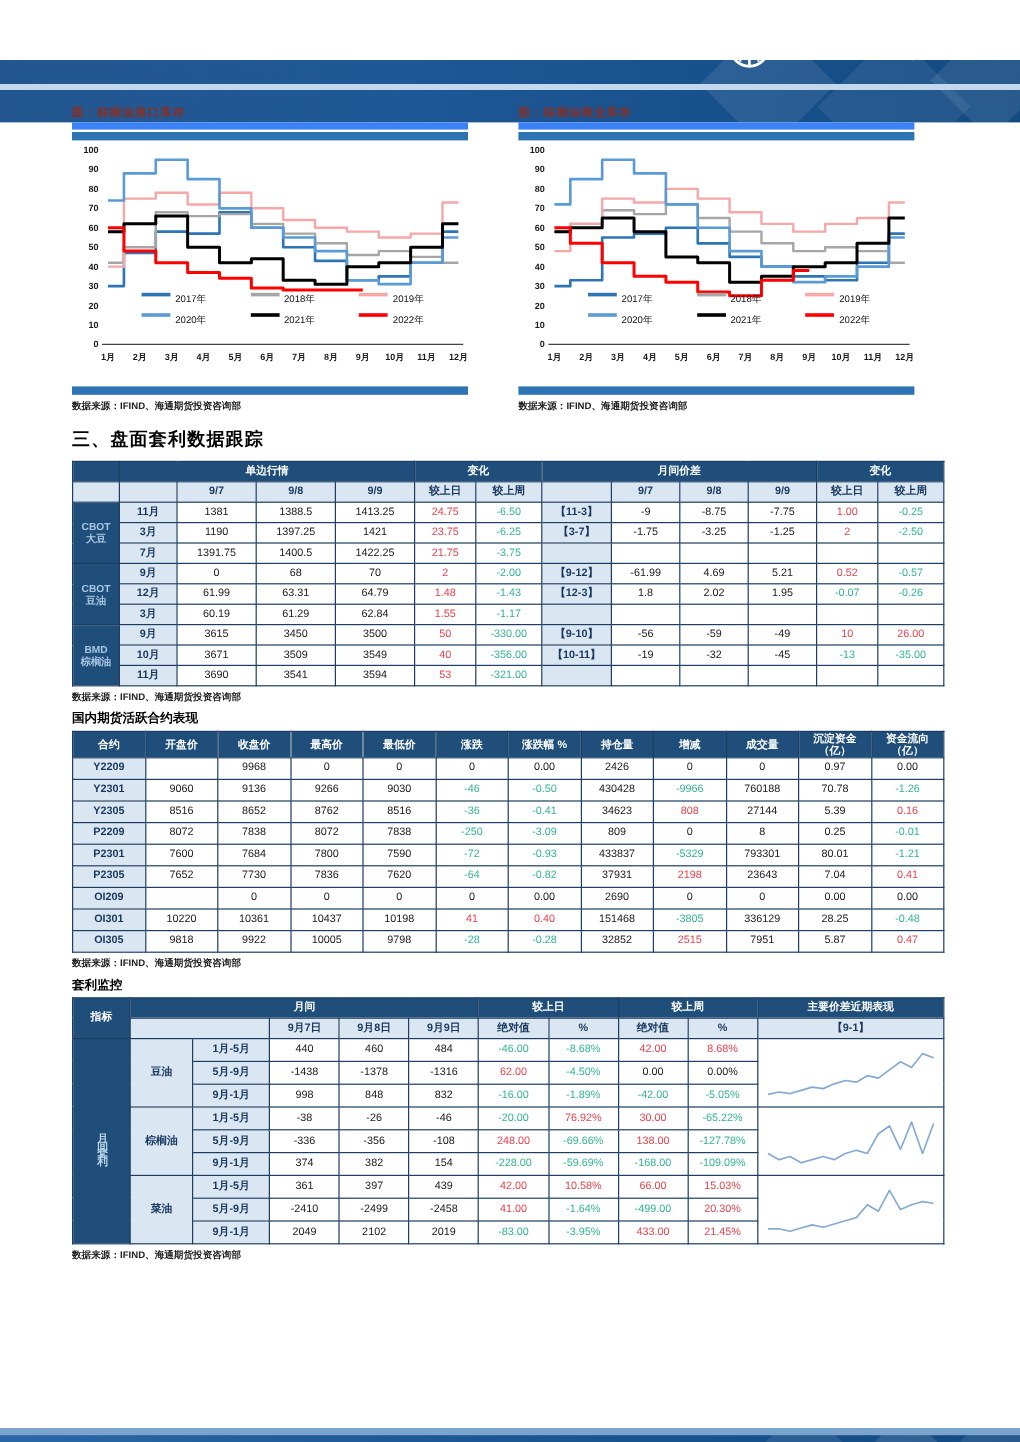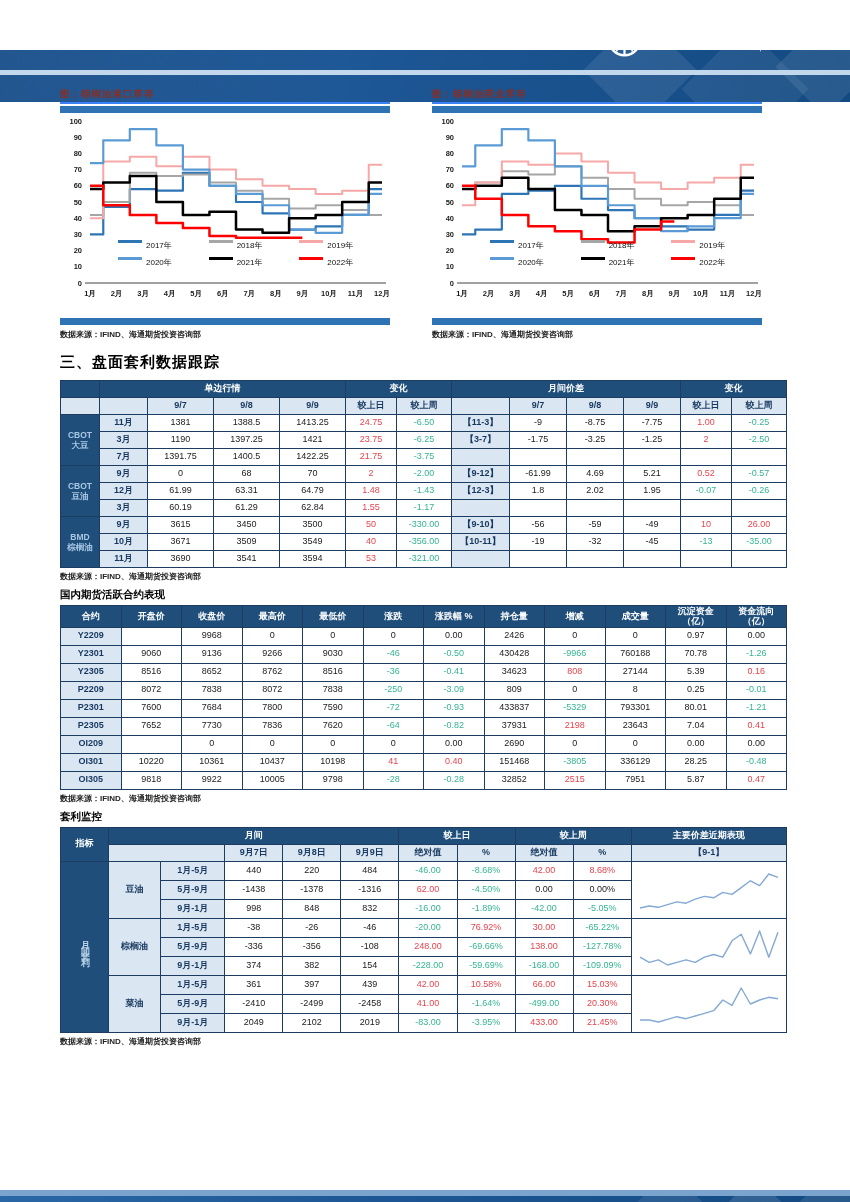--- a/index.html
+++ b/index.html
@@ -19,21 +19,21 @@
   .logo{position:absolute;right:40px;top:21px;display:flex;align-items:center;color:#fff;z-index:2;}
   .logo-icon{width:37px;height:37px;margin-right:7px;}
   .brand-cn{font-family:"DejaVu Serif","Liberation Serif",serif;font-size:15px;font-weight:bold;font-style:italic;letter-spacing:1px;line-height:1.1;}
   .brand-en{font-size:6.8px;letter-spacing:1.6px;font-weight:bold;}
   .footer-text{position:absolute;left:0;right:0;top:0;height:32px;line-height:32px;text-align:center;color:#e8f1fa;font-size:9.5px;font-weight:bold;letter-spacing:3px;}
 
   
   #content{position:absolute;top:88px;left:60px;width:730px;}
   .figures{display:flex;gap:42px;}
   .figure{width:330px;}
-  .fig-title{font-size:9.5px;font-weight:bold;color:#8a2e21;border-bottom:2px solid #3b82f6;padding-bottom:1px;letter-spacing:1px;}
+  .fig-title{font-size:9.5px;font-weight:bold;color:#8a2e21;border-bottom:6px solid #3b82f6;padding-bottom:1px;letter-spacing:1px;}
   .fig-bar{height:7px;background:#2e74b5;margin-top:2px;}
   .fig-bar.bottom{margin-top:0;}
   .chart-wrap{position:relative;}
   svg.plot{display:block;width:330px;height:205px;}
   svg.plot text{font-size:7.5px;font-weight:bold;fill:#1a1a1a;}
   .legend{position:absolute;left:0;top:124px;width:330px;}
   .legend-row{display:flex;height:17px;align-items:center;padding-left:58px;}
   .legend-item{display:flex;align-items:flex-start;width:93px;font-size:8px;font-weight:normal;color:#111;}
   .sw{width:24px;height:3px;margin-right:4px;flex:none;}
   .fig-source{font-size:8px;font-weight:bold;color:#222;margin-top:4px;}
@@ -590,21 +590,21 @@
             <td class="lb">%</td>
             <td class="lb">【9-1】</td>
           </tr>
         </thead>
       <tbody>
           <tr>
             <td class="vert" rowspan="9"><span>月间套利</span></td>
             <td class="lb" rowspan="3">豆油</td>
             <td class="lb">1月-5月</td>
             <td>440</td>
-            <td>220</td>
+            <td>460</td>
             <td>484</td>
             <td class="d">-46.00</td>
             <td class="d">-8.68%</td>
             <td class="u">42.00</td>
             <td class="u">8.68%</td>
             <td class="spark-cell" rowspan="3">
               <svg viewBox="0 0 150 52" width="150" height="52">
                 <polyline points="6.0,44.0 15.2,42.0 24.4,43.3 33.6,40.6 42.8,37.9 52.0,39.2 61.2,35.2 70.4,32.4 79.6,33.8 88.8,28.4 98.0,30.4 107.2,23.6 116.4,16.8 125.6,21.6 134.8,10.0 144.0,13.4" fill="none" stroke="#84a9d4" stroke-width="1.4" stroke-linejoin="round"></polyline>
               </svg>
             </td>

